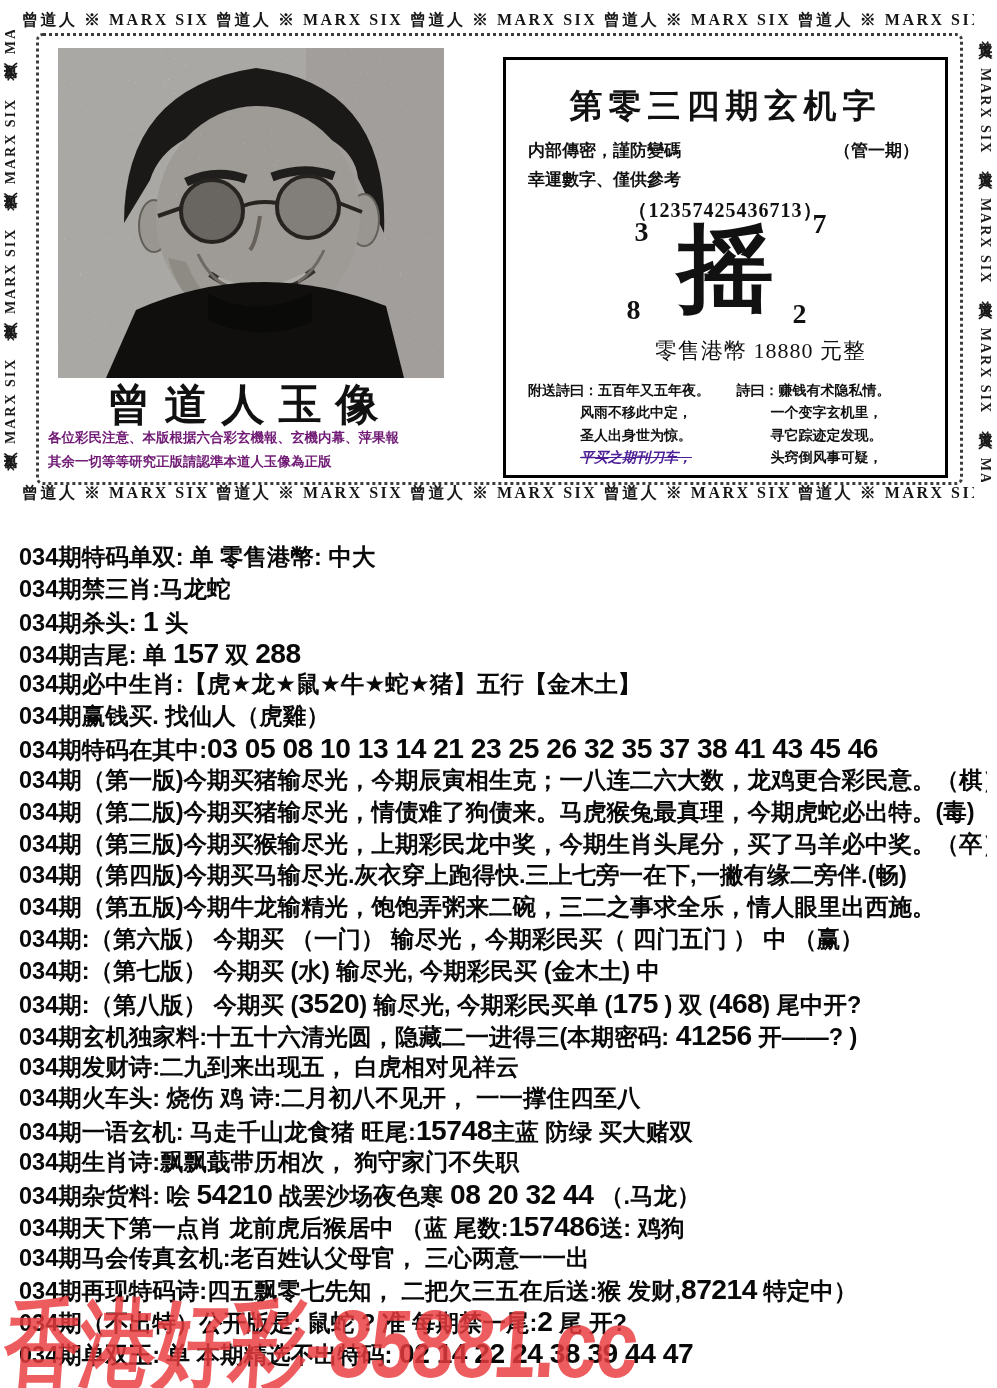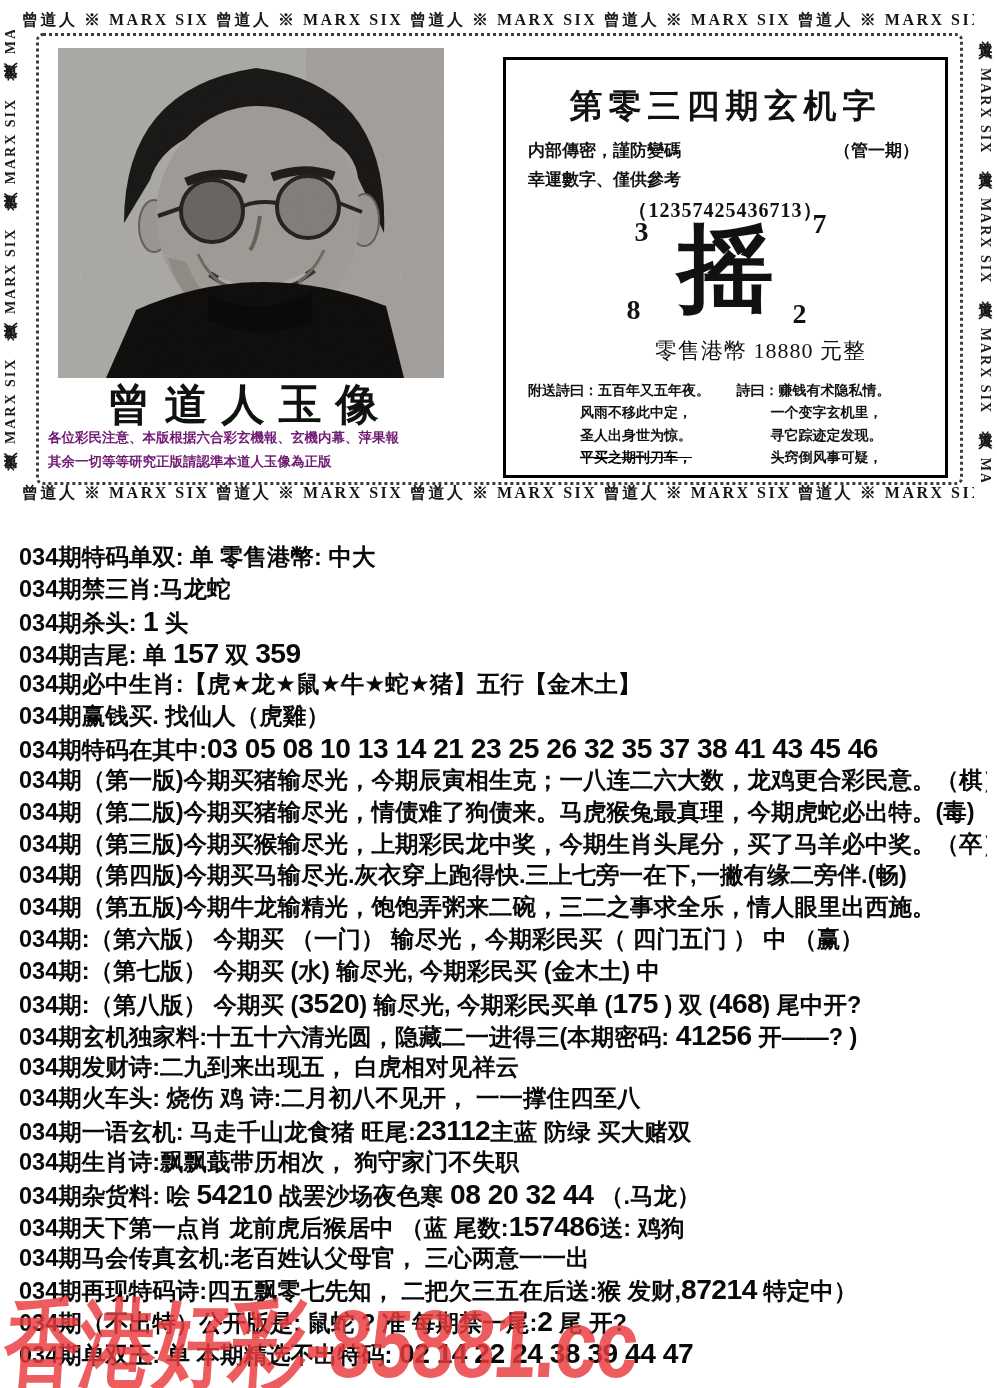--- a/index.html
+++ b/index.html
@@ -42,21 +42,21 @@
   .mainchar{position:absolute;left:50%;top:46%;transform:translate(-50%,-50%);
         font-size:96px;font-weight:bold;line-height:1;}
   .cnum{position:absolute;font-size:28px;font-weight:bold;}
   .cnum.tl{left:24px;top:-8px;} .cnum.tr{right:14px;top:-16px;}
   .cnum.bl{left:16px;bottom:-4px;} .cnum.br{right:34px;bottom:-8px;}
   .p-price{margin-top:14px;text-align:center;padding-left:70px;font-size:22px;font-weight:normal;letter-spacing:1px;}
   .poems{display:flex;margin-top:14px;padding:0 0 0 22px;font-size:14px;font-weight:bold;line-height:1.6;}
   .poem-col{flex:1;}
   .poem-label{display:inline-block;}
   .pline{padding-left:52px;}
-  .poem-col.left .pline:last-child{text-decoration:line-through;color:#000000;filter:blur(.5px);}
+  .poem-col.left .pline:last-child{text-decoration:line-through;color:#4c1d95;filter:blur(.5px);font-style:italic;}
   .g-row{display:flex;justify-content:space-between;padding:2px 28px 0 34px;
         font-size:15.5px;font-weight:bold;margin-top:4px;}
 
   
   .body-lines{position:absolute;left:19px;top:542px;width:968px;}
   .bline{height:31.85px;line-height:31.85px;font-size:23.5px;font-weight:bold;
         white-space:nowrap;overflow:hidden;letter-spacing:0px;color:#090909;}
   .bline .num{font-size:1.2em;letter-spacing:-.5px;font-family:"Liberation Sans","DejaVu Sans",sans-serif;}
 
   
@@ -158,36 +158,36 @@
       
       
     </div>
 
   </div>
 
   <div class="body-lines">
       <div class="bline">034期特码单双:  单   零售港幣: 中大</div>
       <div class="bline">034期禁三肖:马龙蛇</div>
       <div class="bline">034期杀头: <span class="num">1</span> 头</div>
-      <div class="bline">034期吉尾: 单 <span class="num">157</span> 双 <span class="num">359</span></div>
+      <div class="bline">034期吉尾: 单 <span class="num">157</span> 双 <span class="num">288</span></div>
       <div class="bline">034期必中生肖:【虎★龙★鼠★牛★蛇★猪】五行【金木土】</div>
       <div class="bline">034期赢钱买. 找仙人（虎雞）</div>
       <div class="bline">034期特码在其中:<span class="num">03 05 08 10 13 14 21 23 25 26 32 35 37 38 41 43 45 46</span></div>
       <div class="bline">034期（第一版)今期买猪输尽光，今期辰寅相生克；一八连二六大数，龙鸡更合彩民意。（棋）</div>
       <div class="bline">034期（第二版)今期买猪输尽光，情债难了狗债来。马虎猴兔最真理，今期虎蛇必出特。(毒)</div>
       <div class="bline">034期（第三版)今期买猴输尽光，上期彩民龙中奖，今期生肖头尾分，买了马羊必中奖。（卒）</div>
       <div class="bline">034期（第四版)今期买马输尽光.灰衣穿上跑得快.三上七旁一在下,一撇有缘二旁伴.(畅)</div>
       <div class="bline">034期（第五版)今期牛龙输精光，饱饱弄粥来二碗，三二之事求全乐，情人眼里出西施。</div>
       <div class="bline">034期:（第六版） 今期买 （一门） 输尽光，今期彩民买（ 四门五门 ） 中 （赢）</div>
       <div class="bline">034期:（第七版） 今期买 (水) 输尽光, 今期彩民买 (金木土) 中</div>
       <div class="bline">034期:（第八版） 今期买 (<span class="num">3520</span>) 输尽光, 今期彩民买单 (<span class="num">175</span> )  双 (<span class="num">468</span>) 尾中开?</div>
       <div class="bline">034期玄机独家料:十五十六清光圆，隐藏二一进得三(本期密码: <span class="num">41256</span>   开——? )</div>
       <div class="bline">034期发财诗:二九到来出现五， 白虎相对见祥云</div>
       <div class="bline">034期火车头: 烧伤 鸡 诗:二月初八不见开， 一一撑住四至八</div>
-      <div class="bline">034期一语玄机: 马走千山龙食猪 旺尾:<span class="num">23112</span>主蓝  防绿 买大赌双</div>
+      <div class="bline">034期一语玄机: 马走千山龙食猪 旺尾:<span class="num">15748</span>主蓝  防绿 买大赌双</div>
       <div class="bline">034期生肖诗:飘飘蕺带历相次， 狗守家门不失职</div>
       <div class="bline">034期杂货料: 哙  <span class="num">54210</span>  战罢沙场夜色寒  <span class="num">08 20 32 44</span>  （.马龙）</div>
       <div class="bline">034期天下第一点肖  龙前虎后猴居中  （蓝  尾数:<span class="num">157486</span>送: 鸡狗</div>
       <div class="bline">034期马会传真玄机:老百姓认父母官， 三心两意一一出</div>
       <div class="bline">034期再现特码诗:四五飘零七先知， 二把欠三五在后送:猴 发财,<span class="num">87214</span>  特定中）</div>
       <div class="bline">034期（不出特）公开版是: 鼠蛇  ? 准 每期禁一尾:<span class="num">2</span> 尾 开?</div>
       <div class="bline">034期单双王:  单  本期精选不出特码: <span class="num">02 14 22 24 38 39 44 47</span></div>
     </div>
 
   <div class="watermark" style="color: rgba(233, 60, 62, 0.83);">香港好彩-85881.cc</div>

